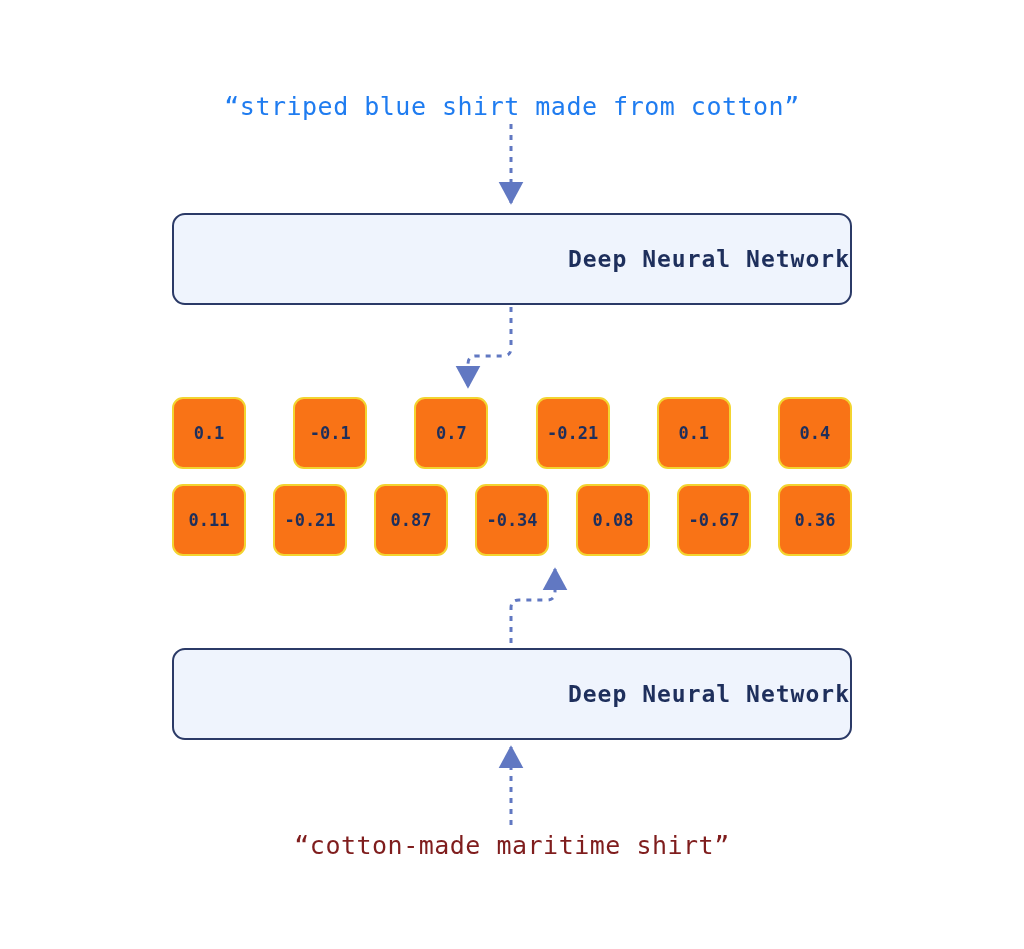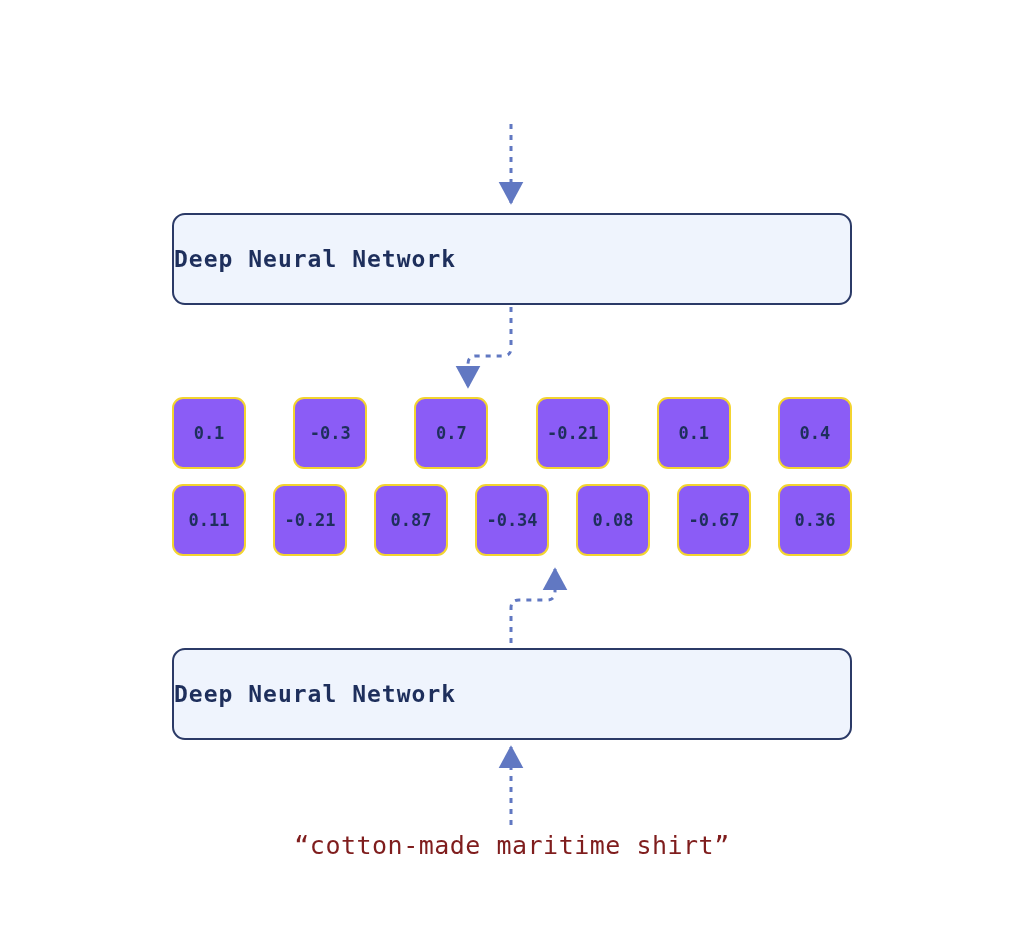--- a/index.html
+++ b/index.html
@@ -56,21 +56,21 @@
     position: absolute;
     left: 172px;
     width: 680px;
     height: 92px;
     box-sizing: border-box;
     background: #eff4fd;
     border: 2px solid #2b3a67;
     border-radius: 13px;
     display: flex;
     align-items: center;
-    justify-content: flex-start;
+    justify-content: flex-end;
   }
   #dnn-top  { top: 213px; }
   #dnn-bottom { top: 648px; }
   .dnn-label {
     font-family: "DejaVu Sans Mono", "Liberation Mono", monospace;
     font-size: 23px;
     font-weight: bold;
     color: #1e2f5c;
     letter-spacing: 1px;
   }
@@ -84,51 +84,52 @@
     display: flex;
     justify-content: space-between;
   }
   #vec-row-0 { top: 397px; }
   #vec-row-1 { top: 484px; }
 
   .vec-cell {
     box-sizing: border-box;
     width: 74px;
     height: 72px;
-    background: #8b5cf6;
+    background: #f97316;
     border: 2px solid #f3d430;
     border-radius: 11px;
     display: flex;
     align-items: center;
     justify-content: center;
   }
   .vec-cell-text {
     font-family: "DejaVu Sans Mono", "Liberation Mono", monospace;
     font-size: 17px;
     font-weight: bold;
     color: #1e2f5c;
     letter-spacing: 0px;
   }
 </style>
 </head>
 <body>
 
 <div id="canvas">
 
+  <div class="caption" id="caption-top">“striped blue shirt made from cotton”</div>
 
   <div class="dnn-box" id="dnn-top">
     <span class="dnn-label">Deep Neural Network</span>
   </div>
 
   <div class="vec-row" id="vec-row-0">
     <div class="vec-cell">
       <span class="vec-cell-text">0.1</span>
     </div>
     <div class="vec-cell">
-      <span class="vec-cell-text">-0.3</span>
+      <span class="vec-cell-text">-0.1</span>
     </div>
     <div class="vec-cell">
       <span class="vec-cell-text">0.7</span>
     </div>
     <div class="vec-cell">
       <span class="vec-cell-text">-0.21</span>
     </div>
     <div class="vec-cell">
       <span class="vec-cell-text">0.1</span>
     </div>

